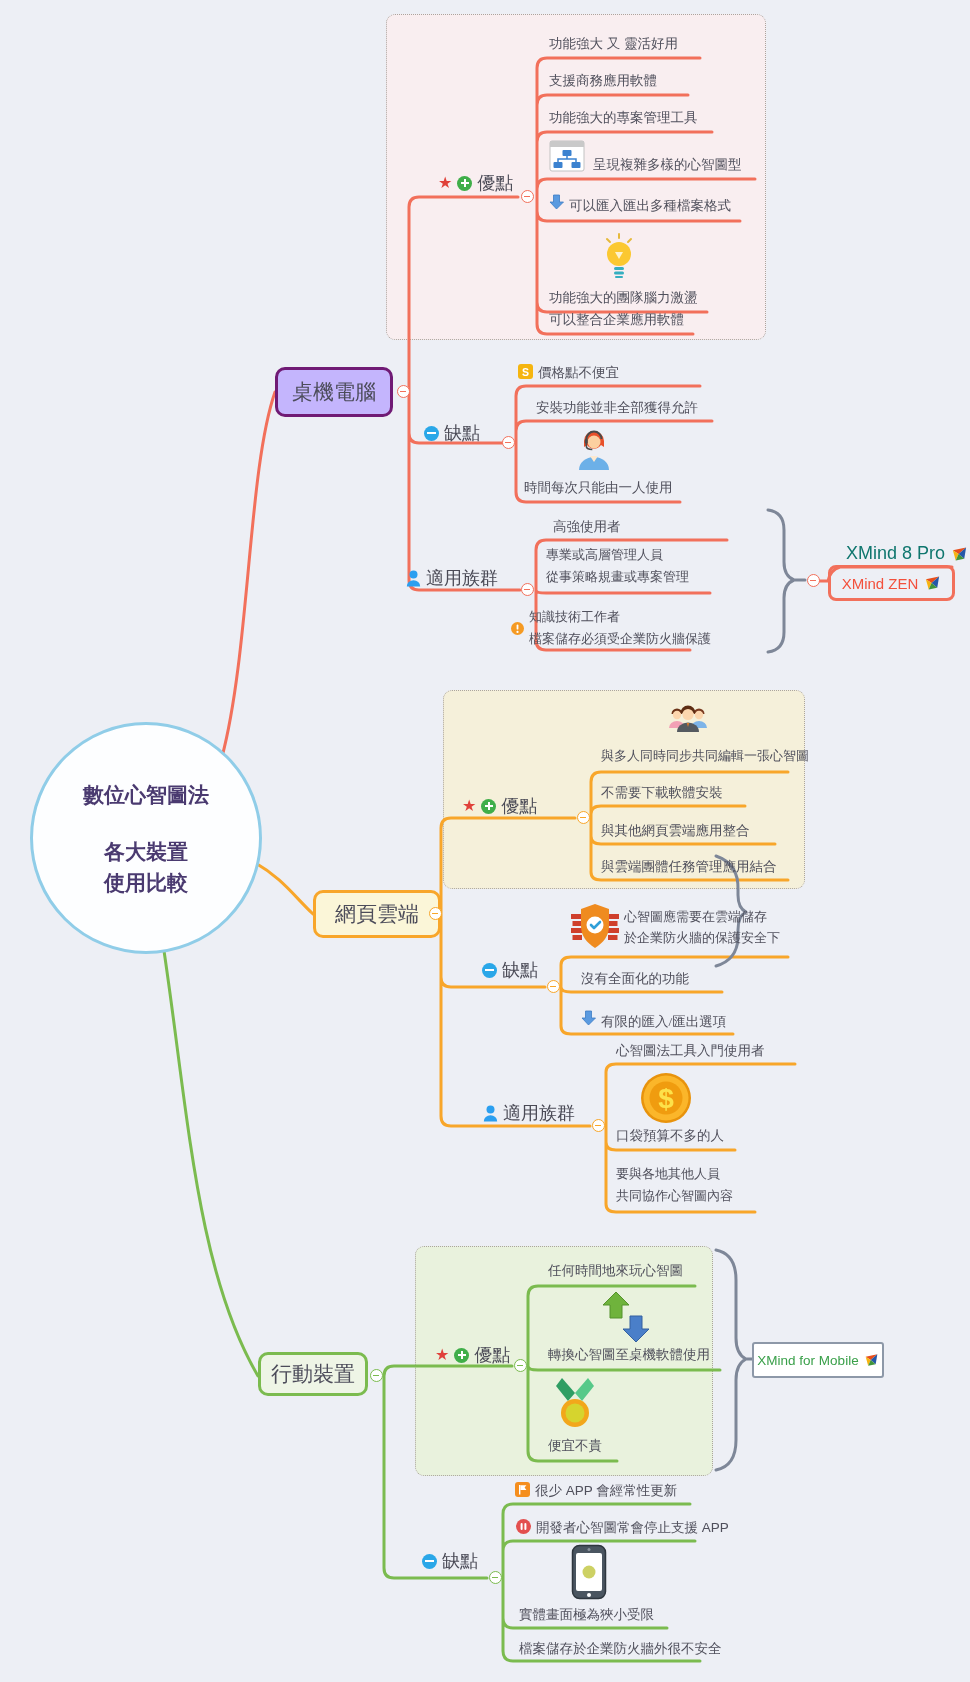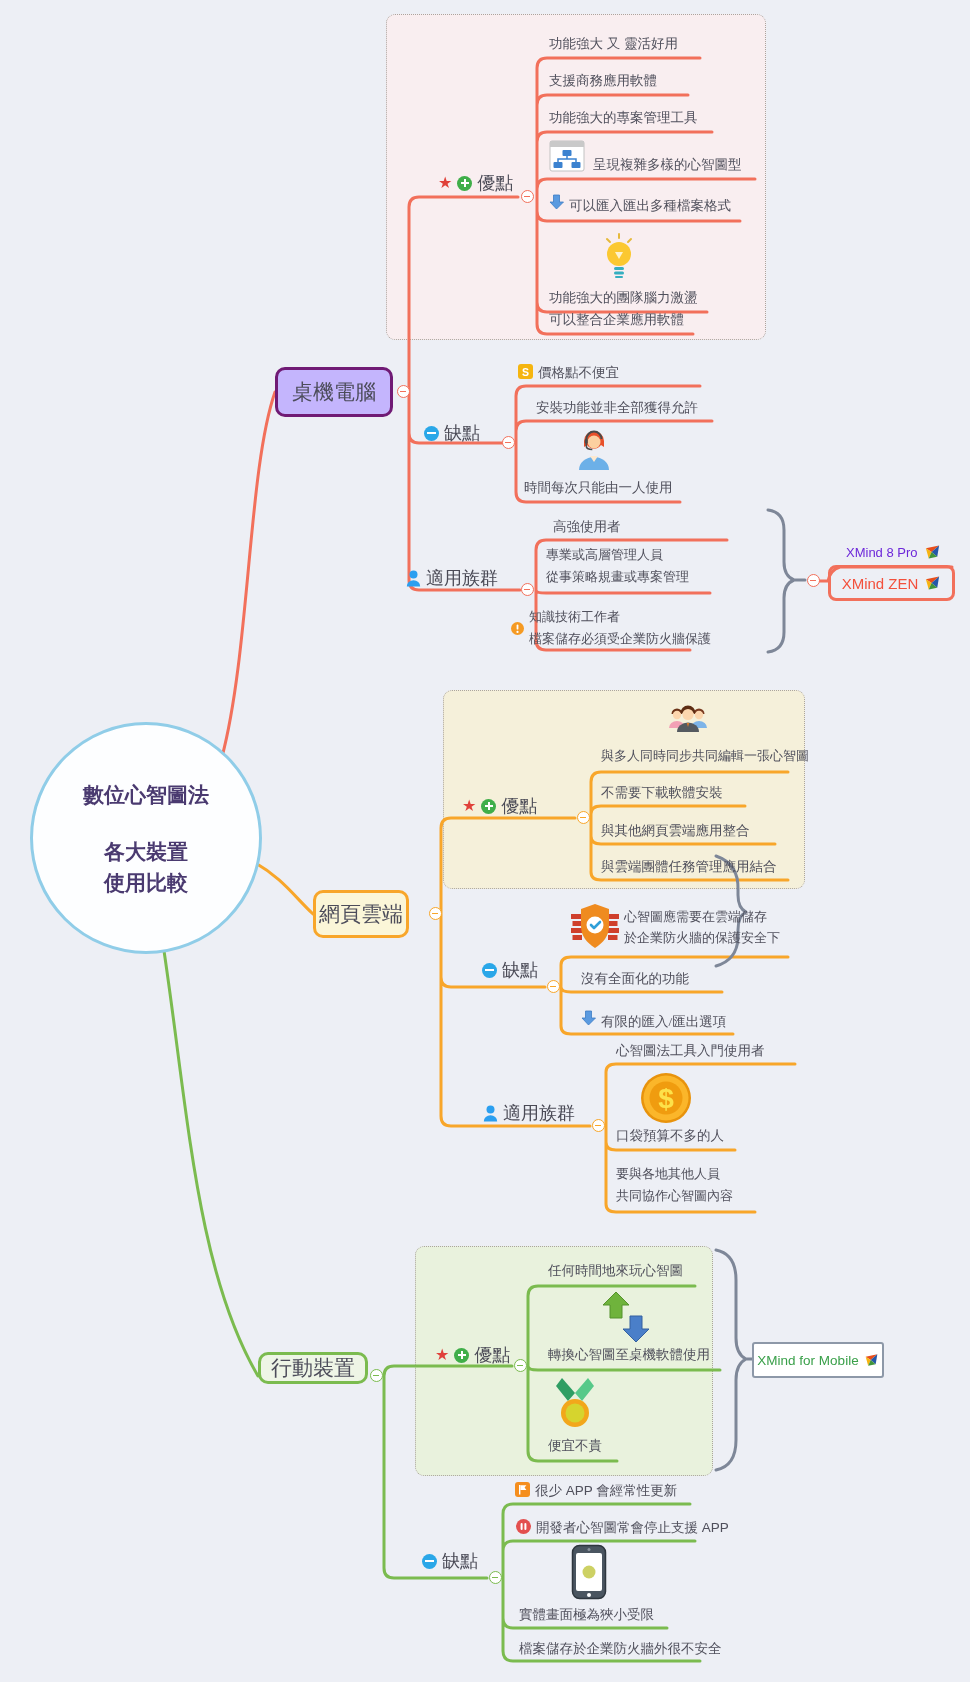--- a/index.html
+++ b/index.html
@@ -27,21 +27,21 @@
   .c-red{color:#f2705b;}
   .c-org{color:#f8a62a;}
   .c-grn{color:#7bbb4f;}
   .mk-star{color:#e0413a;font-size:16px;line-height:1;}
   .mk-plus{width:15px;height:15px;border-radius:50%;background:#3fae49;position:relative;display:inline-block;flex:none;}
   .mk-plus::before{content:"";position:absolute;left:3.4px;top:6.6px;width:8.2px;height:1.8px;background:#fff;}
   .mk-plus::after{content:"";position:absolute;left:6.6px;top:3.4px;width:1.8px;height:8.2px;background:#fff;}
   .mk-minus{width:15px;height:15px;border-radius:50%;background:#2aa7e8;position:relative;display:inline-block;flex:none;}
   .mk-minus::before{content:"";position:absolute;left:3.4px;top:6.6px;width:8.2px;height:1.8px;background:#fff;}
   .xapp{position:absolute;z-index:3;display:flex;align-items:center;gap:6px;white-space:nowrap;}
-  .xapp .t-red{color:#6d28d9;font-size:13px;text-align:center;}
+  .xapp .t-red{color:#0f766e;font-size:18px;text-align:center;}
   .zenbox{position:absolute;z-index:3;width:127px;height:36px;border:3px solid #f2705b;border-radius:8px;box-sizing:border-box;display:flex;align-items:center;justify-content:center;gap:6px;}
   .mobilebox{position:absolute;z-index:3;width:132px;height:36px;border:2px solid #8d98a8;border-radius:3px;background:#fff;box-sizing:border-box;display:flex;align-items:center;justify-content:center;gap:5px;}
   .mobilebox .t-grn{color:#3aa04a;font-size:13.5px;}
   .ico{flex:none;display:block;}
 </style>
 </head>
 <body>
 
 <div id="canvas">
 
@@ -212,21 +212,21 @@
   <div class="zenbox" style="left:828px;top:565px;">
     <span class="t-red" style="color:#f3503c;font-size:15px;">XMind ZEN</span>
     <svg class="ico" width="17" height="18" viewBox="0 0 18 18">
       <path d="M2 5 L16 2 L8 9 z" fill="#e84e1b"></path>
         <path d="M16 2 L14 14 L8 9 z" fill="#2558a8"></path>
       <path d="M2 5 L8 9 L5 16 z" fill="#f6b410"></path>
         <path d="M8 9 L14 14 L5 16 z" fill="#41953c"></path>
     </svg>
   </div>
 
-  <div class="node n-org" style="left:313px;top:890px;width:96px;height:48px;">網頁雲端</div>
+  <div class="node n-org" style="left:313px;top:890px;width:128px;height:48px;">網頁雲端</div>
   <div class="clp c-org" style="left:429px;top:907px;"></div>
 
   <div class="lbl" style="left:462px;top:794px;">
     <span class="mk-star">★</span>
     <span class="mk-plus"></span>
     <span>優點</span>
   </div>
   <div class="clp c-org" style="left:577px;top:811px;"></div>
 
   <svg class="abs z ico" style="left:666px;top:700px;" width="44" height="44" viewBox="0 0 44 44">
@@ -312,21 +312,21 @@
   <div class="topic" style="left:616px;top:1127px;">
       <span>口袋預算不多的人</span>
     </div>
   <div class="topic" style="left:616px;top:1163px;">
     <span class="lines">
         <span>要與各地其他人員</span>
         <span>共同協作心智圖內容</span>
       </span>
   </div>
 
-  <div class="node n-grn" style="left:258px;top:1352px;width:110px;height:32px;">行動裝置</div>
+  <div class="node n-grn" style="left:258px;top:1352px;width:110px;height:44px;">行動裝置</div>
   <div class="clp c-grn" style="left:370px;top:1369px;"></div>
 
   <div class="lbl" style="left:435px;top:1343px;">
     <span class="mk-star">★</span>
     <span class="mk-plus"></span>
     <span>優點</span>
   </div>
   <div class="clp c-grn" style="left:514px;top:1359px;"></div>
 
   <div class="topic" style="left:548px;top:1262px;">

